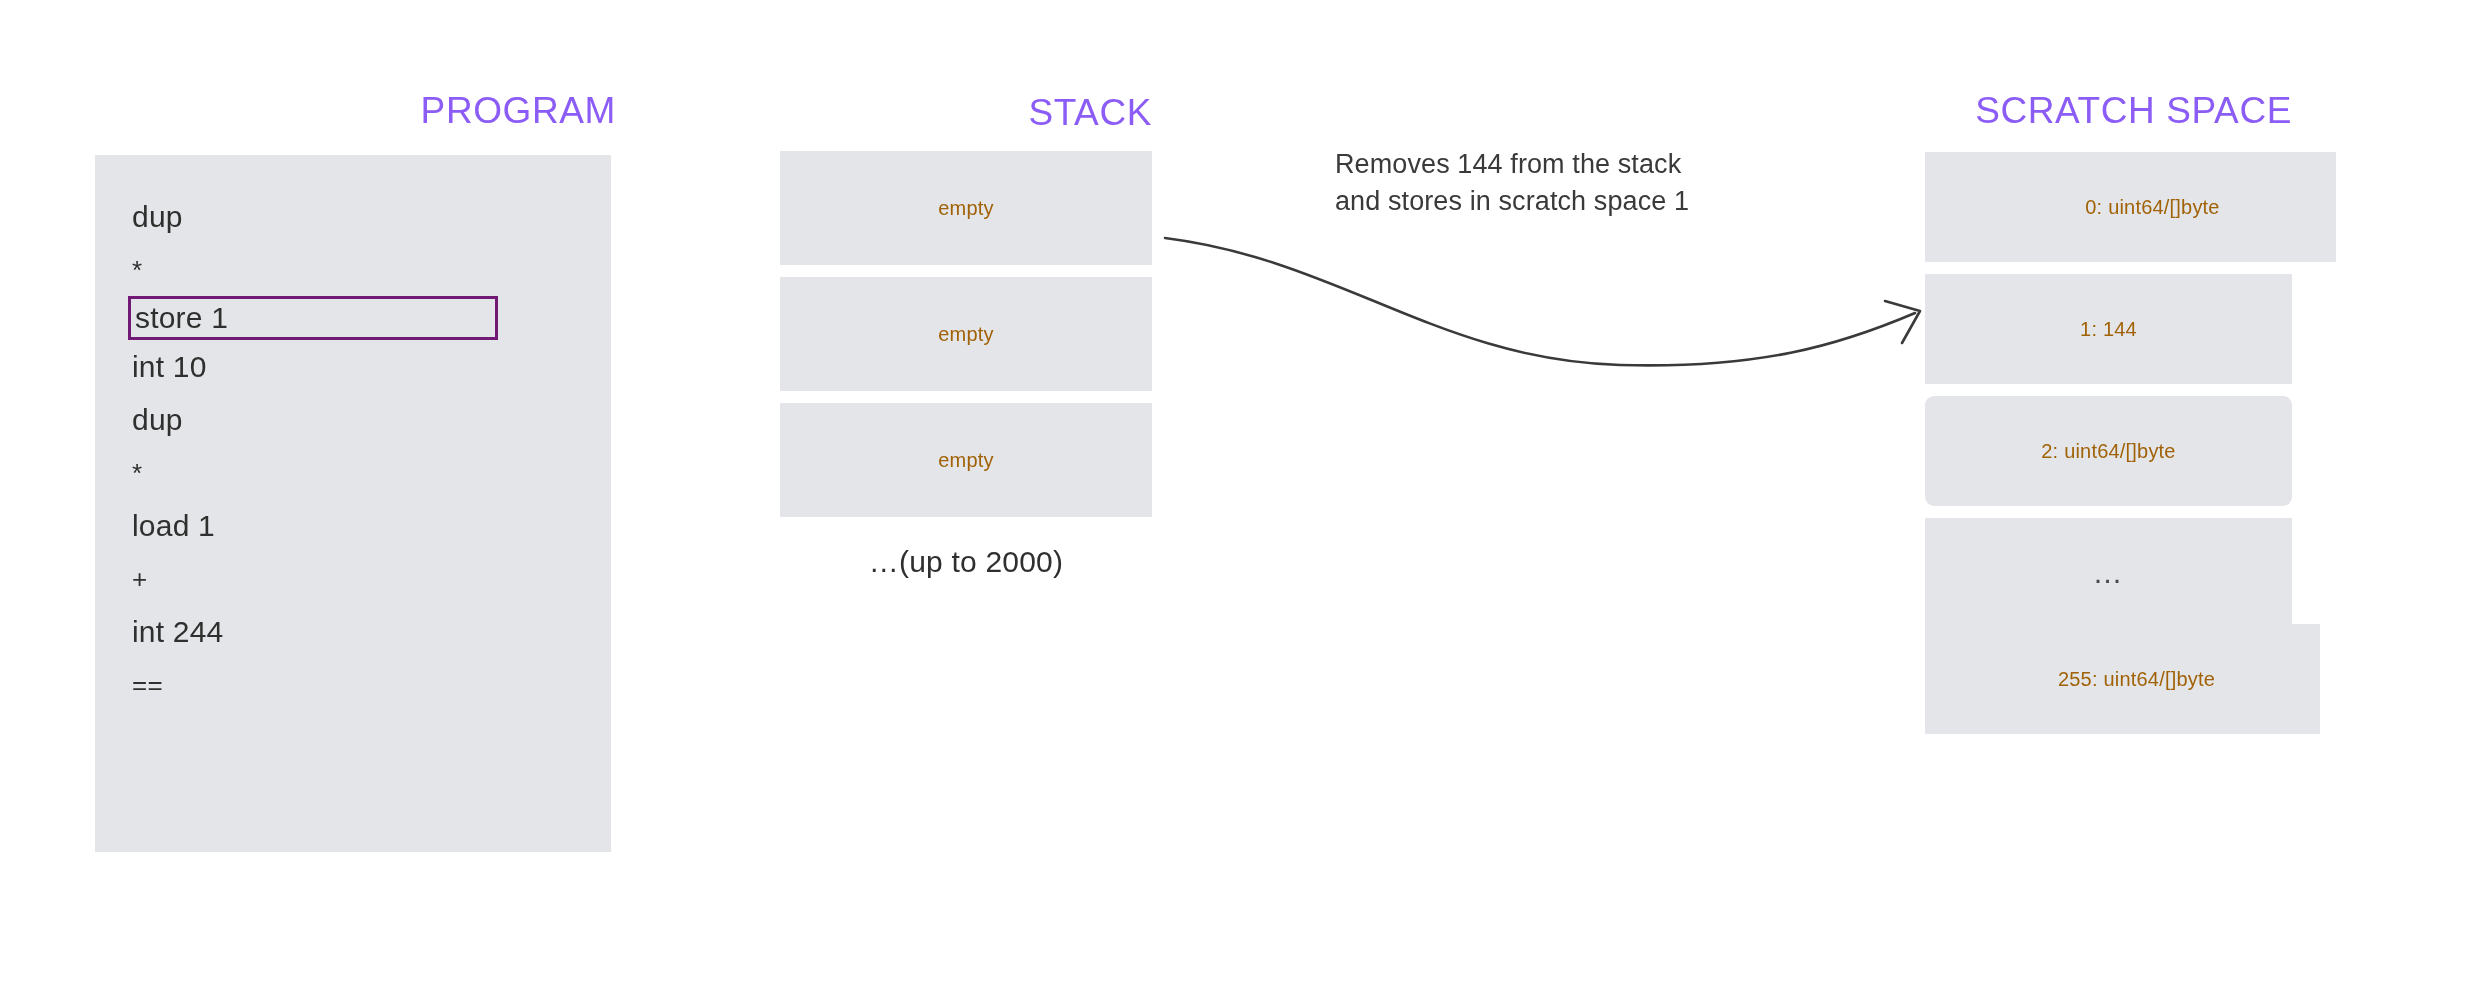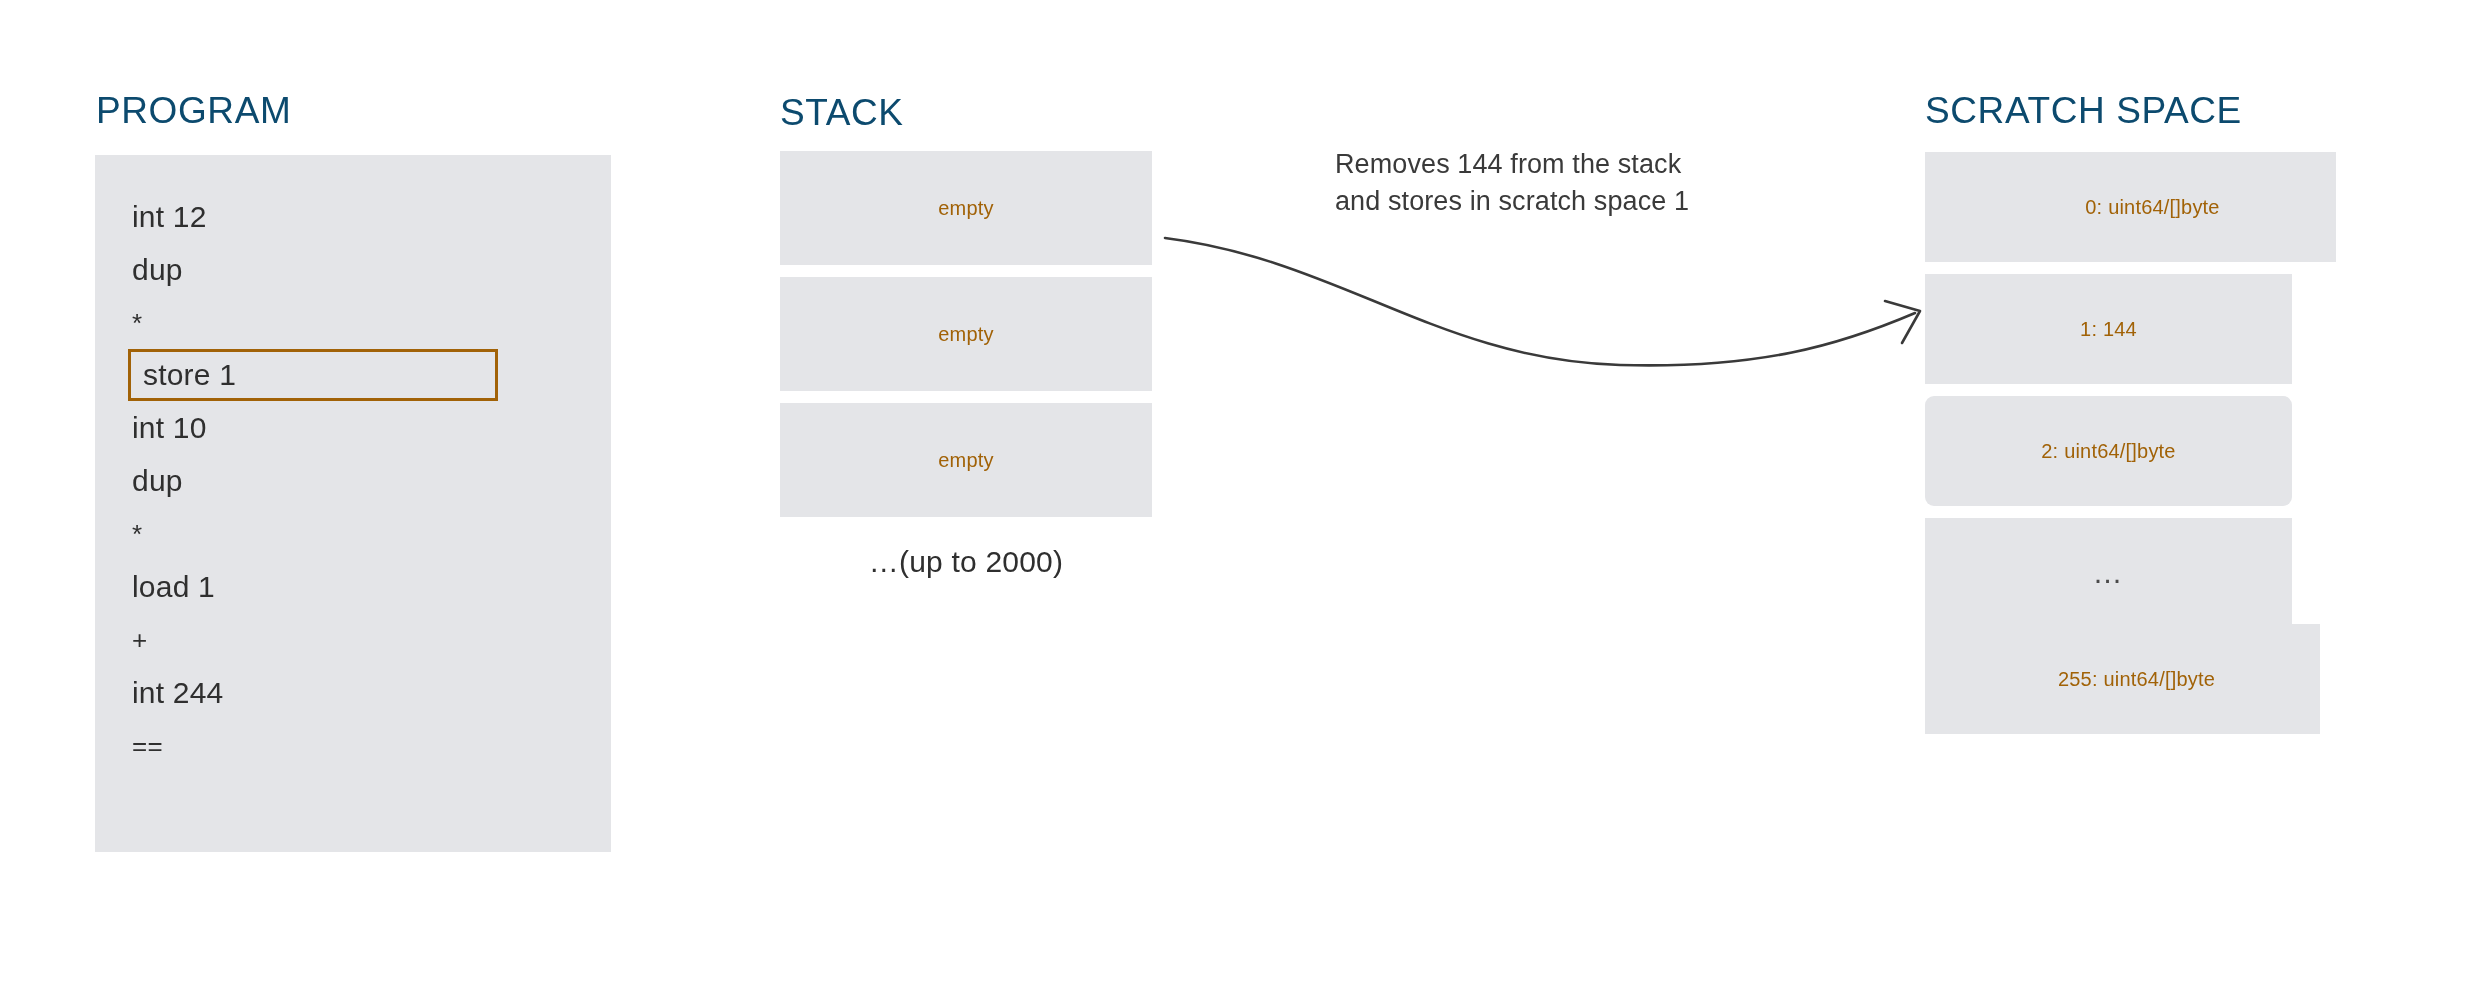--- a/index.html
+++ b/index.html
@@ -21,22 +21,22 @@
     height: 1004px;
     background: #ffffff;
   }
 
   
   .col-title {
     position: absolute;
     font-size: 37px;
     font-weight: 400;
     letter-spacing: 0.6px;
-    color: #0c4a6e;
-    text-align: left;
+    color: #8b5cf6;
+    text-align: right;
     white-space: nowrap;
     line-height: 1;
   }
 
   
   #program-panel {
     position: absolute;
     left: 95px;
     top: 155px;
     width: 516px;
@@ -57,24 +57,24 @@
     display: flex;
     align-items: center;
     padding-left: 2px;
     box-sizing: border-box;
     letter-spacing: 0.2px;
   }
   .prog-line.sym {
     font-size: 26px;
   }
   .prog-line.highlight {
-    border: 3px solid #a16207;
-    height: 52px;
+    border: 3px solid #701a75;
+    height: 44px;
     margin-left: -2px;
-    padding-left: 12px;
+    padding-left: 4px;
     width: 370px;
     box-sizing: border-box;
   }
 
   
   .slot {
     position: absolute;
     background: #e4e5e8;
     display: flex;
     align-items: center;
@@ -137,21 +137,20 @@
 </style>
 </head>
 <body>
 
 <div id="canvas">
 
   <div class="col-title" style="left:96px; top:92px; width:520px;">PROGRAM</div>
 
   <div id="program-panel">
     <div id="program-list">
-      <div class="prog-line">int 12</div>
       <div class="prog-line">dup</div>
       <div class="prog-line sym">*</div>
       <div class="prog-line highlight">store 1</div>
       <div class="prog-line">int 10</div>
       <div class="prog-line">dup</div>
       <div class="prog-line sym">*</div>
       <div class="prog-line">load 1</div>
       <div class="prog-line sym">+</div>
       <div class="prog-line">int 244</div>
       <div class="prog-line sym">==</div>

